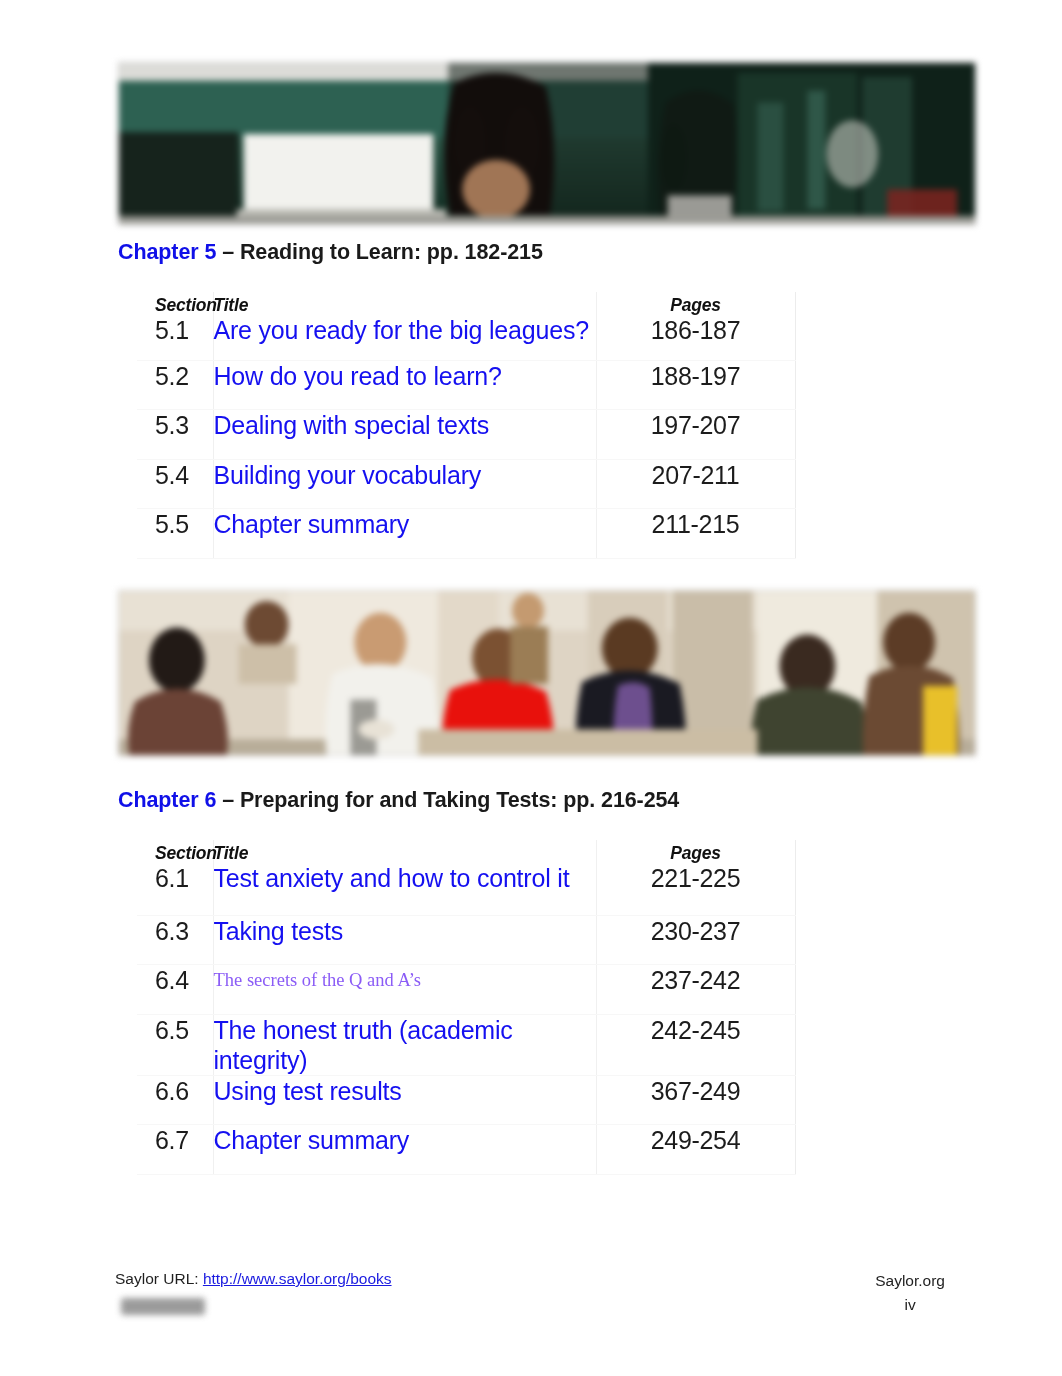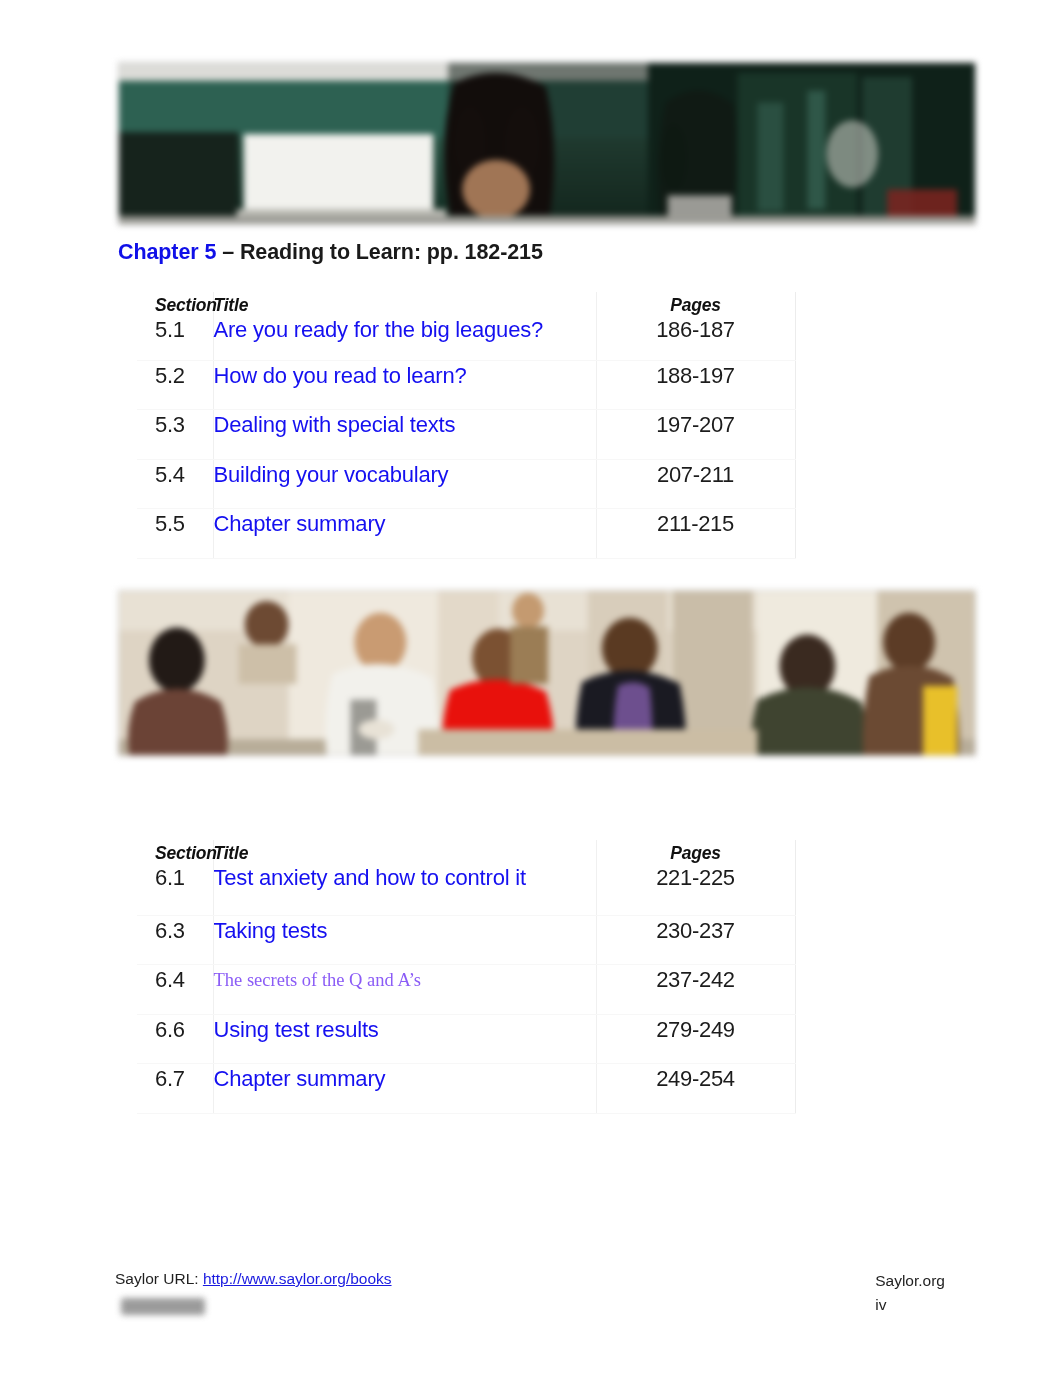--- a/index.html
+++ b/index.html
@@ -99,21 +99,21 @@
     height: 26px;
     line-height: 26px;
     letter-spacing: -0.2px;
   }
   .hdr-section { text-align: left; padding-left: 18px !important; }
   .hdr-title   { text-align: left; }
   .hdr-pages   { text-align: center; }
 
   .row-cell {
     height: 48.4px;
-    font-size: 22px;
+    font-size: 25px;
     line-height: 30px;
   }
   #table-chapter6 .row-cell { height: 48.6px; }
 
   .cell-num {
     color: #1c1c1c;
     padding-left: 18px !important;
     letter-spacing: -0.3px;
   }
   .cell-title {
@@ -157,21 +157,21 @@
     height: 17px;
     background: #8a8a8a;
     border-radius: 3px;
     filter: blur(3px);
     opacity: 0.85;
   }
   .footer-right {
     position: absolute;
     right: 117px;
     top: 1269px;
-    text-align: left;
+    text-align: center;
     font-size: 15.5px;
     color: #1f1f1f;
     line-height: 24px;
   }
 </style>
 </head>
 <body>
 
 <div class="page">
 
@@ -294,20 +294,23 @@
       <ellipse cx="792" cy="52" rx="26" ry="30" fill="#5c3c26"></ellipse>
       <path d="M752 86 q42 -22 84 2 q8 42 6 78 l-96 0 q-2 -44 6 -80 Z" fill="#6b4a33"></path>
       <rect x="806" y="96" width="34" height="70" fill="#e8c02a"></rect>
 
       <rect x="300" y="140" width="340" height="26" fill="#cbbda4"></rect>
       <ellipse cx="258" cy="140" rx="18" ry="10" fill="#e8e2d6"></ellipse>
       <circle cx="1000" cy="40" r="14" fill="#ffffff" opacity="0.7"></circle>
     </svg>
   </div>
 
+  <div class="chapter-heading" id="heading-chapter6">
+    <span class="chapter-label">Chapter 6</span><span> – </span><span>Preparing for and Taking Tests: pp. 216-254</span>
+  </div>
 
   <table class="toc-table" id="table-chapter6">
     <colgroup>
         <col class="c-num">
         <col class="c-title">
         <col class="c-pages">
       </colgroup>
     <tbody>
       <tr>
         <th class="hdr hdr-section">Section</th>
@@ -323,23 +326,28 @@
         <td class="row-cell cell-num">6.3</td>
         <td class="row-cell cell-title">Taking tests</td>
         <td class="row-cell cell-pages">230-237</td>
       </tr>
       <tr>
         <td class="row-cell cell-num">6.4</td>
         <td class="row-cell cell-title serif">The secrets of the Q and A’s</td>
         <td class="row-cell cell-pages">237-242</td>
       </tr>
       <tr>
+        <td class="row-cell cell-num">6.5</td>
+        <td class="row-cell cell-title">The honest truth (academic integrity)</td>
+        <td class="row-cell cell-pages">242-245</td>
+      </tr>
+      <tr>
         <td class="row-cell cell-num">6.6</td>
         <td class="row-cell cell-title">Using test results</td>
-        <td class="row-cell cell-pages">279-249</td>
+        <td class="row-cell cell-pages">367-249</td>
       </tr>
       <tr>
         <td class="row-cell cell-num">6.7</td>
         <td class="row-cell cell-title">Chapter summary</td>
         <td class="row-cell cell-pages">249-254</td>
       </tr>
     </tbody>
   </table>
 
   <div class="footer-left">

